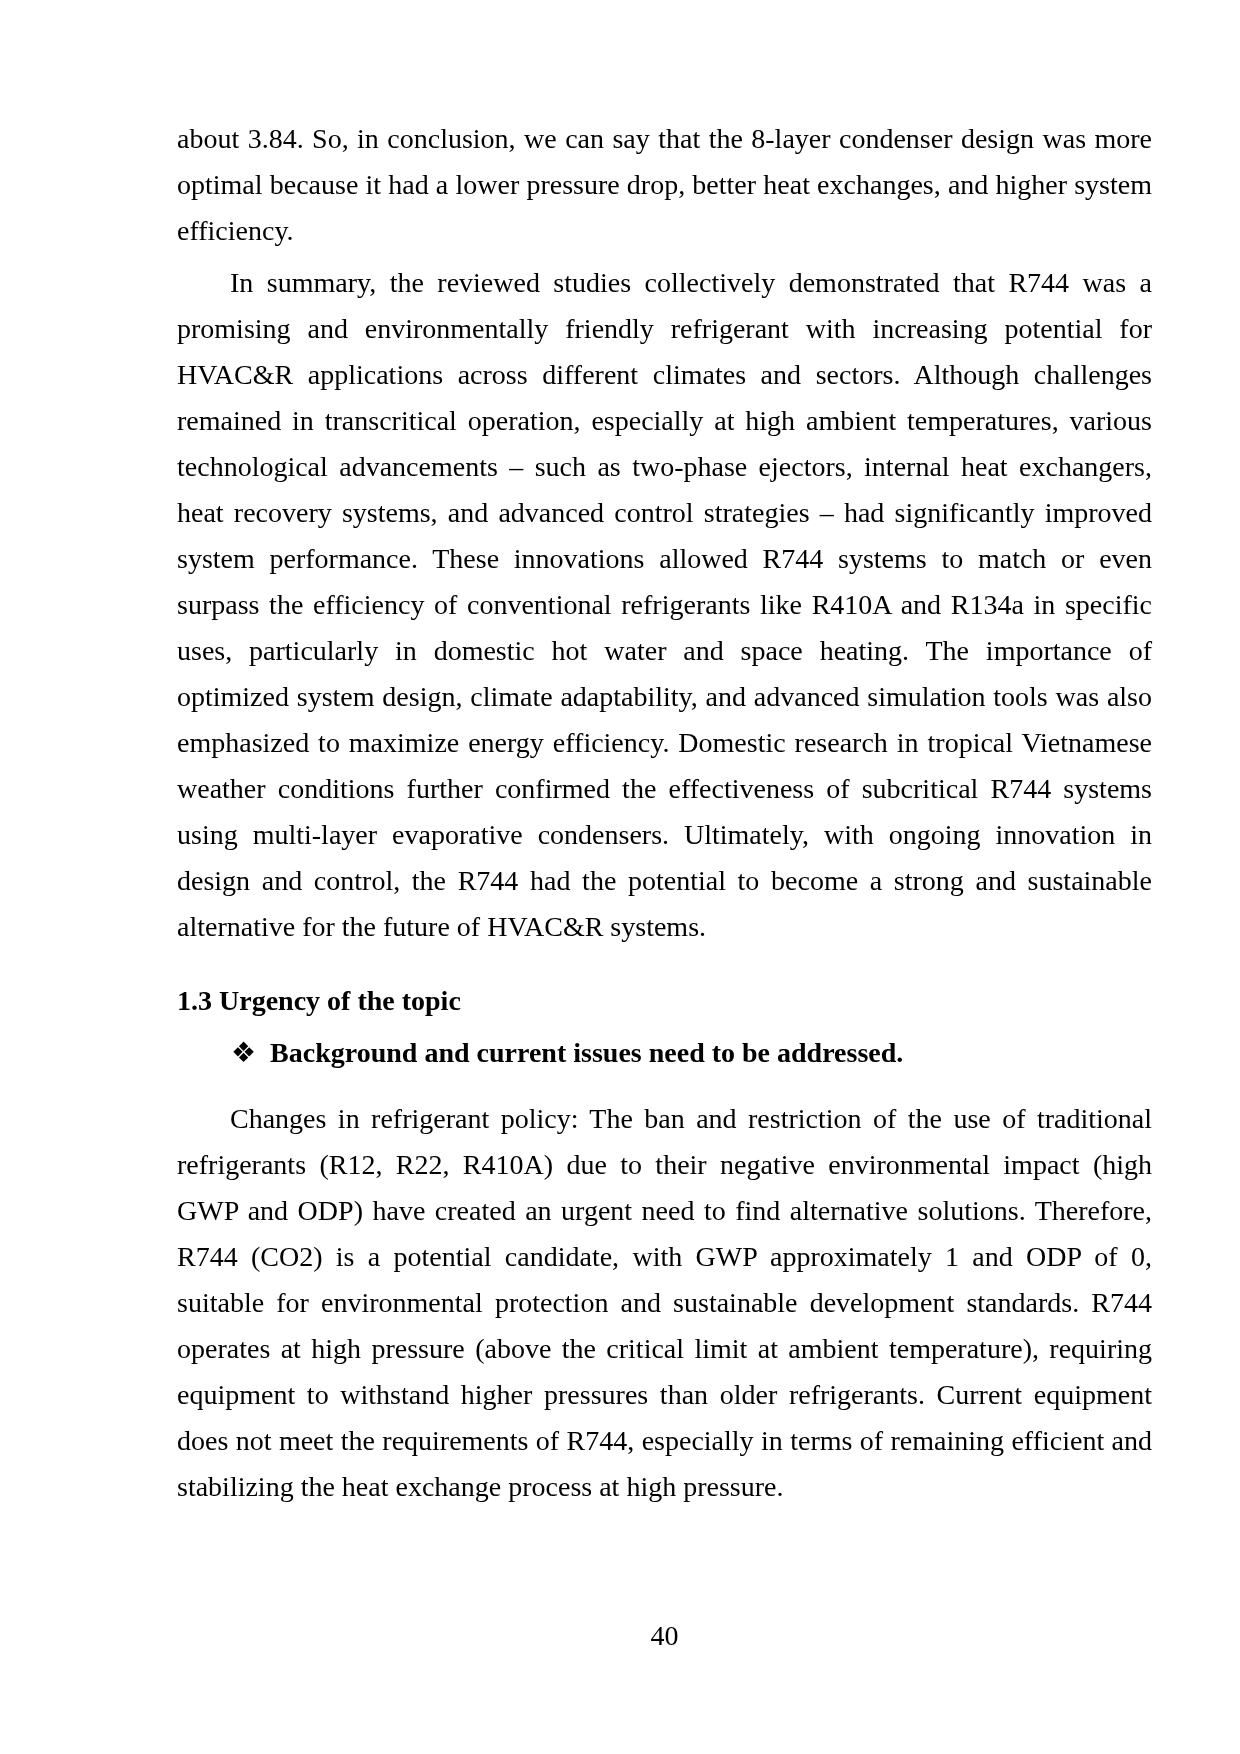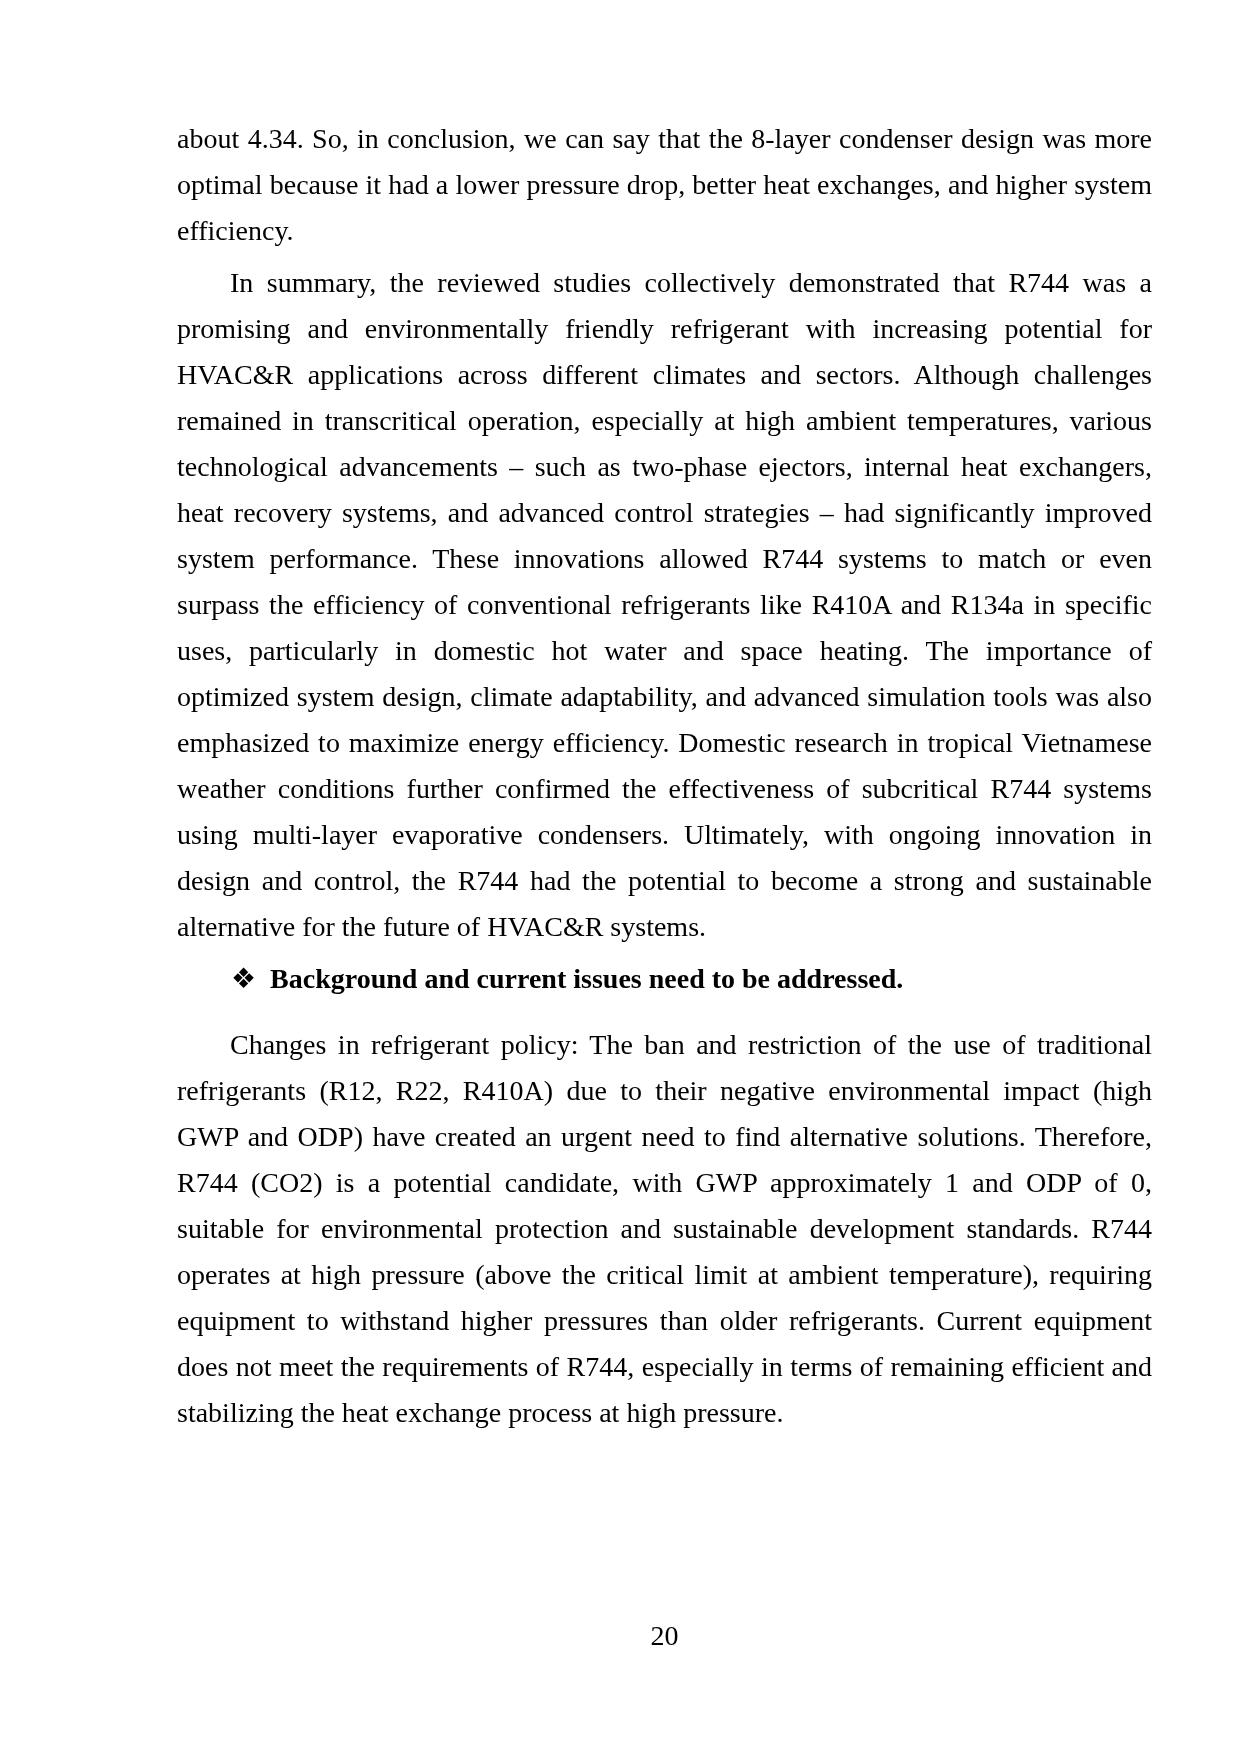--- a/index.html
+++ b/index.html
@@ -55,27 +55,28 @@
     width: 975px;
     text-align: center;
   }
 </style>
 </head>
 <body>
 
 <div class="page">
   <div class="content">
 
-    <p class="para">about 4.34. So, in conclusion, we can say that the 8-layer condenser design was more optimal because it had a lower pressure drop, better heat exchanges, and higher system efficiency.</p>
+    <p class="para">about 3.84. So, in conclusion, we can say that the 8-layer condenser design was more optimal because it had a lower pressure drop, better heat exchanges, and higher system efficiency.</p>
 
     <p class="para indent">In summary, the reviewed studies collectively demonstrated that R744 was a promising and environmentally friendly refrigerant with increasing potential for HVAC&amp;R applications across different climates and sectors. Although challenges remained in transcritical operation, especially at high ambient temperatures, various technological advancements – such as two-phase ejectors, internal heat exchangers, heat recovery systems, and advanced control strategies – had significantly improved system performance. These innovations allowed R744 systems to match or even surpass the efficiency of conventional refrigerants like R410A and R134a in specific uses, particularly in domestic hot water and space heating. The importance of optimized system design, climate adaptability, and advanced simulation tools was also emphasized to maximize energy efficiency. Domestic research in tropical Vietnamese weather conditions further confirmed the effectiveness of subcritical R744 systems using multi-layer evaporative condensers. Ultimately, with ongoing innovation in design and control, the R744 had the potential to become a strong and sustainable alternative for the future of HVAC&amp;R systems.</p>
 
+    <h2 class="section-heading">1.3 Urgency of the topic</h2>
 
     <div class="bullet-line">
       <span class="bullet-marker">❖</span><span>Background and current issues need to be addressed.</span>
     </div>
 
     <p class="para indent">Changes in refrigerant policy: The ban and restriction of the use of traditional refrigerants (R12, R22, R410A) due to their negative environmental impact (high GWP and ODP) have created an urgent need to find alternative solutions. Therefore, R744 (CO2) is a potential candidate, with GWP approximately 1 and ODP of 0, suitable for environmental protection and sustainable development standards. R744 operates at high pressure (above the critical limit at ambient temperature), requiring equipment to withstand higher pressures than older refrigerants. Current equipment does not meet the requirements of R744, especially in terms of remaining efficient and stabilizing the heat exchange process at high pressure.</p>
 
   </div>
 
-  <div class="page-footer">20</div>
+  <div class="page-footer">40</div>
 </div>
 
 </body></html>

